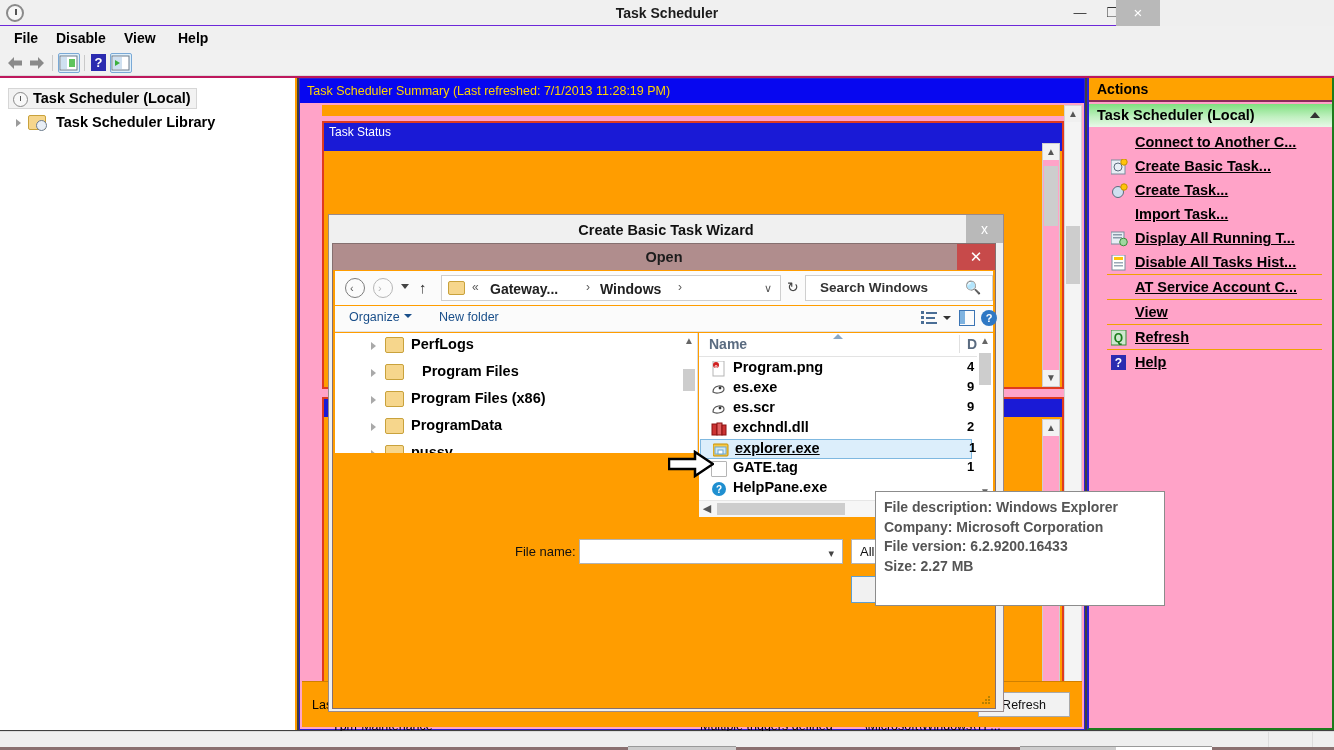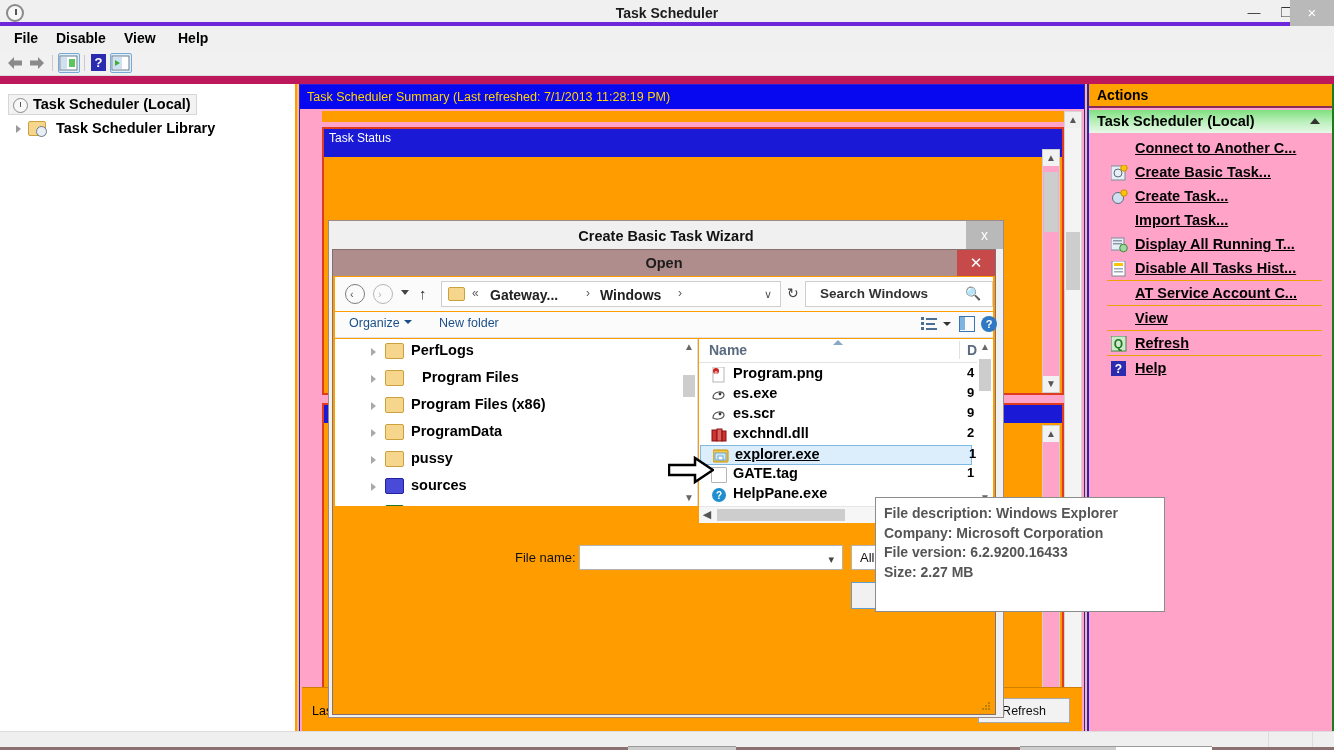--- a/index.html
+++ b/index.html
@@ -5,22 +5,22 @@
   * { box-sizing: border-box; margin:0; padding:0; }
   html,body{
     width:1334px; height:750px; overflow:hidden;
     font-family:"Liberation Sans", sans-serif;
     background:#efefef;
   }
   #root{position:relative;width:1334px;height:750px;}
 
   
   .titlebar{
-    position:absolute;left:0;top:0;width:1334px;height:26px;
-    background:#f0f0f0;border-bottom:4px solid #6d28d9;
+    position:absolute;left:0;top:0;width:1160px;height:26px;
+    background:#f0f0f0;border-bottom:1px solid #6d28d9;
   }
   .titlebar .tb-icon{
     position:absolute;left:6px;top:4px;width:18px;height:18px;
     border-radius:50%;border:2px solid #8a8a8a;background:#f7f7f7;
   }
   .titlebar .tb-icon:after{
     content:"";position:absolute;left:7px;top:3px;width:1.5px;height:6px;background:#555;
   }
   .titlebar .tb-title{
     position:absolute;left:0;top:0;width:1334px;height:26px;line-height:26px;
@@ -47,22 +47,22 @@
     border-bottom:1px solid #dcdcdc;
   }
   .tbar-arrow{position:absolute;top:5px;width:18px;height:16px;}
   .tbar-sep{position:absolute;top:5px;width:1px;height:16px;background:#c9c9c9;}
   .tbar-icon{position:absolute;top:3px;width:22px;height:20px;border:1px solid #7aa9d6;
              background:#dff0fb;border-radius:2px;}
   .tbar-icon-plain{position:absolute;top:3px;width:18px;height:20px;}
 
   
   .content{
-    position:absolute;left:0;top:76px;width:1334px;height:655px;background:#fdba74;
-    border-top:8px solid #be185d;
+    position:absolute;left:0;top:76px;width:1334px;height:655px;background:#404040;
+    border-top:2px solid #be185d;
   }
 
   
   .tree-pane{
     position:absolute;left:0;top:0;width:297px;height:652px;background:#fff;
     border-right:2px solid #ff9d00;
   }
   .tree-node{position:absolute;font-size:14.5px;font-weight:bold;color:#000;white-space:nowrap;}
   .tn-root{left:8px;top:10px;background:#f2f2f2;border:1px solid #d6d6d6;padding:1px 5px 2px 24px;}
   .tn-root .clk{position:absolute;left:4px;top:3px;width:15px;height:15px;border-radius:50%;
@@ -185,21 +185,21 @@
   .cmd .dd{position:absolute;right:-12px;top:4px;width:0;height:0;
      border-top:4px solid #1a4f8a;border-left:4px solid transparent;border-right:4px solid transparent;}
   .view-ico{position:absolute;right:56px;top:5px;width:16px;height:14px;}
   .view-dd{position:absolute;right:42px;top:10px;width:0;height:0;
      border-top:4px solid #333;border-left:4px solid transparent;border-right:4px solid transparent;}
   .pane-ico{position:absolute;right:18px;top:4px;width:16px;height:16px;border:1.5px solid #3b74b4;}
   .pane-ico:after{content:"";position:absolute;left:0;top:0;width:5px;height:13px;background:#7fb3e0;}
   .help-ico{position:absolute;right:-4px;top:4px;width:16px;height:16px;border-radius:50%;
      background:#2f78c4;color:#fff;font-size:11px;font-weight:bold;text-align:center;line-height:16px;}
 
-  .tree-col{position:absolute;left:2px;top:89px;width:363px;height:167px;background:#fff;
+  .tree-col{position:absolute;left:2px;top:89px;width:363px;height:120px;background:#fff;
      border-right:1px solid #dcdcdc;overflow:hidden;}
   .ft{position:absolute;left:0;width:345px;height:28px;font-size:14.5px;font-weight:bold;color:#000;
      white-space:nowrap;}
   .ft .tri{position:absolute;top:9px;width:0;height:0;
      border-left:5px solid #a9a9a9;border-top:4px solid transparent;border-bottom:4px solid transparent;}
   .ft .fi{position:absolute;top:4px;width:19px;height:16px;border-radius:2px;}
   .ft .fi.yellow{background:#f6d68c;border:1px solid #c9a23c;}
   .ft .fi.blue{background:#4a4ad8;border:1px solid #2222a0;}
   .ft .fi.green{background:#3fb83f;border:1px solid #227722;}
   .ft .lb{position:absolute;top:3px;}

